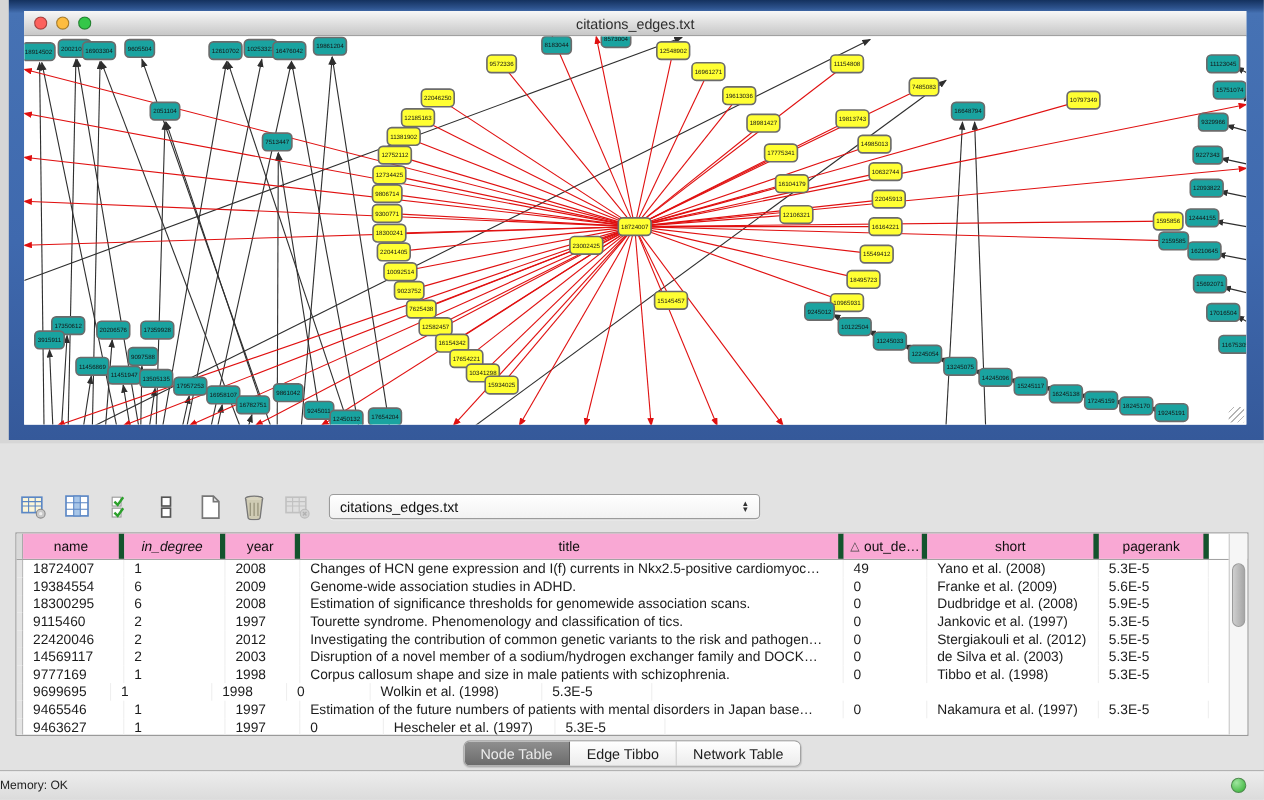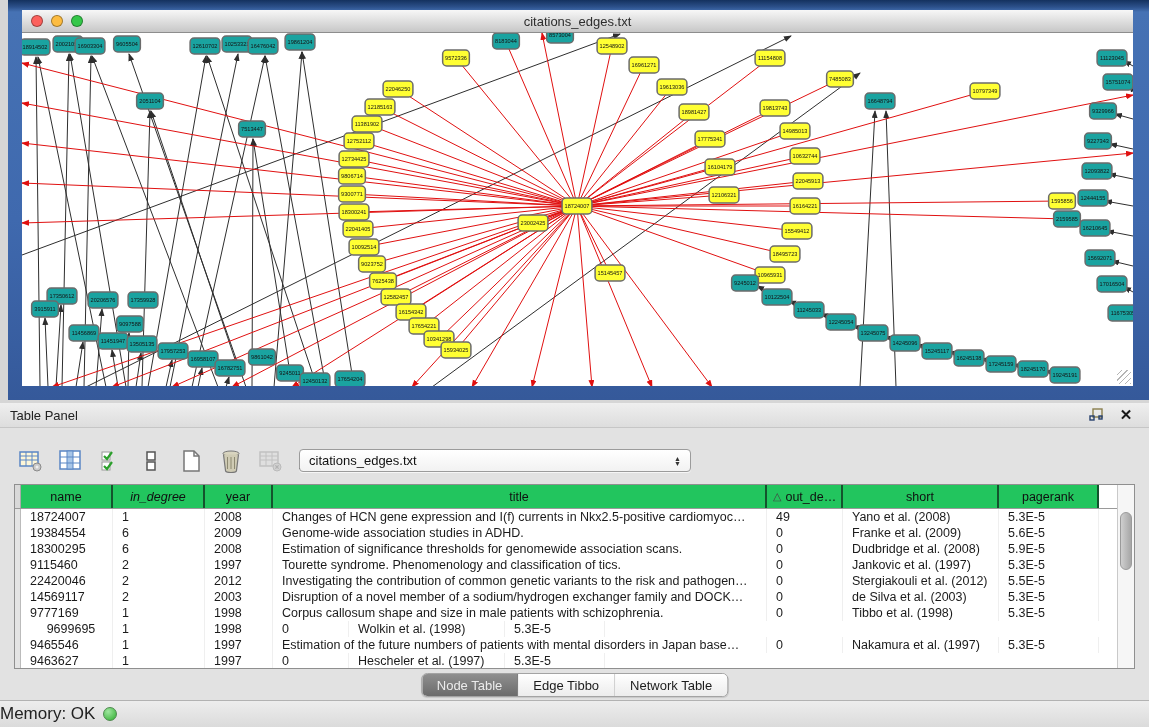--- a/index.html
+++ b/index.html
@@ -48,21 +48,21 @@
   }
   .stepper{margin-left:auto;display:flex;flex-direction:column;line-height:5px;font-size:7px;color:#333}
   
   .table-wrap{
     position:absolute;left:14px;top:81px;width:1121px;height:185px;box-sizing:border-box;
     border:1px solid #8f8f8f;background:#fff;display:flex;flex-direction:column;overflow:hidden;
   }
   .thead{display:flex;height:23px;flex:0 0 23px;border-bottom:1px solid #9a9a9a}
   .th{
     box-sizing:border-box;height:100%;display:flex;align-items:center;justify-content:center;
-    font-size:12.5px;color:#101010;background:#22c55e;border-right:2px solid #14532d;
+    font-size:12.5px;color:#101010;background:#f9a8d4;border-right:5px solid #14532d;
     white-space:nowrap;overflow:hidden;
   }
   .th.gutter{background:#d9d9d9;border-right:1px solid #aaa}
   .th.filler{background:#fff;border-right:none;flex:1}
   .th .sort-tri{font-size:11px;margin-right:4px;color:#444}
   .th.left{justify-content:flex-start;padding-left:6px}
   .tbody{flex:1;position:relative;overflow:hidden}
   .tr{display:flex;height:16px;align-items:center}
   .td{
     box-sizing:border-box;padding-left:9px;font-size:12.5px;color:#1b1b1b;
@@ -86,22 +86,22 @@
   .tab{
     padding:0 15px;display:flex;align-items:center;font-size:13px;color:#1c1c1c;
     background:linear-gradient(#ffffff,#ececec);border-right:1px solid #c3c3c3;
   }
   .tab:last-child{border-right:none}
   .tab.active{background:linear-gradient(#8f8f8f,#6b6b6b);color:#ececec;border-right-color:#5e5e5e}
   
   .status-bar{
     position:absolute;left:0;bottom:0;width:1149px;height:27px;box-sizing:border-box;
     background:linear-gradient(#ededed,#dbdbdb);border-top:1px solid #b2b2b2;
-    display:flex;align-items:center;justify-content:flex-start;gap:8px;padding-right:16px;
-    font-size:17px;color:#222;
+    display:flex;align-items:center;justify-content:space-between;gap:8px;padding-right:16px;
+    font-size:11px;color:#222;
   }
   .mem-dot{
     width:14px;height:14px;border-radius:50%;box-sizing:border-box;
     background:radial-gradient(circle at 35% 30%,#9fe69f,#2fae2f);border:1px solid #4e8a4e;
   }
 </style>
 </head>
 <body>
 
 <div class="net-window">
@@ -596,33 +596,20 @@
             <rect x="1086.1" y="272" width="29.8" height="16" rx="4" fill="#1aa3a0" stroke="#6b6b6b" stroke-width="1.5"></rect>
             <text x="1101" y="282" text-anchor="middle" font-size="5.6" fill="#141414">11675305</text>
           </g>
         </svg>
       <div class="resize-grip"></div>
     </div>
   </div>
 </div>
 
 <div class="table-panel">
-  <div class="panel-header">
-    <span>Table Panel</span>
-    <div class="panel-header-icons">
-      <span class="panel-icon">
-        <svg width="15" height="14" viewBox="0 0 15 14">
-          <rect x="4" y="1" width="9" height="8" fill="none" stroke="#8a7f4e" stroke-width="1.4"></rect>
-          <rect x="1" y="8" width="4" height="4" fill="none" stroke="#27406e" stroke-width="1.4"></rect>
-          <rect x="10" y="8" width="3" height="3" fill="none" stroke="#27406e" stroke-width="1.4"></rect>
-        </svg>
-      </span>
-      <span class="panel-icon close-x">✕</span>
-    </div>
-  </div>
 
   <div class="toolbar" id="toolbar">
 
   <div class="tbtn">
         <svg width="26" height="24" viewBox="0 0 26 24">
           <rect x="2" y="3" width="18" height="14" fill="#fdf6d8" stroke="#5b87c5" stroke-width="1.5"></rect>
           <path d="M2 7h18M2 11h18M8 3v14M14 3v14" stroke="#5b87c5" stroke-width="1"></path>
           <circle cx="19" cy="18" r="4" fill="#c9c9c9" stroke="#8a8a8a"></circle>
           <circle cx="19" cy="18" r="1.5" fill="#eee"></circle>
         </svg>
@@ -777,21 +764,21 @@
           <div class="td" style="width: 92px;">9777169</div>
           <div class="td" style="width: 92px;">1</div>
           <div class="td" style="width: 68px;">1998</div>
           <div class="td" style="width: 494px;">Corpus callosum shape and size in male patients with schizophrenia.</div>
           <div class="td" style="width: 76px;">0</div>
           <div class="td" style="width: 156px;">Tibbo et al. (1998)</div>
           <div class="td" style="width: 100px;">5.3E-5</div>
         </div>
         <div class="tr">
           <div class="td gutter" style="width: 6px;"></div>
-          <div class="td" style="width: 92px; text-align: center;">9699695</div>
+          <div class="td" style="width: 80px;">9699695</div>
           <div class="td" style="width: 92px;">1</div>
           <div class="td" style="width: 68px;">1998</div>
           <div class="td" style="width: 76px;">0</div>
           <div class="td" style="width: 156px;">Wolkin et al. (1998)</div>
           <div class="td" style="width: 100px;">5.3E-5</div>
         </div>
         <div class="tr">
           <div class="td gutter" style="width: 6px;"></div>
           <div class="td" style="width: 92px;">9465546</div>
           <div class="td" style="width: 92px;">1</div>

